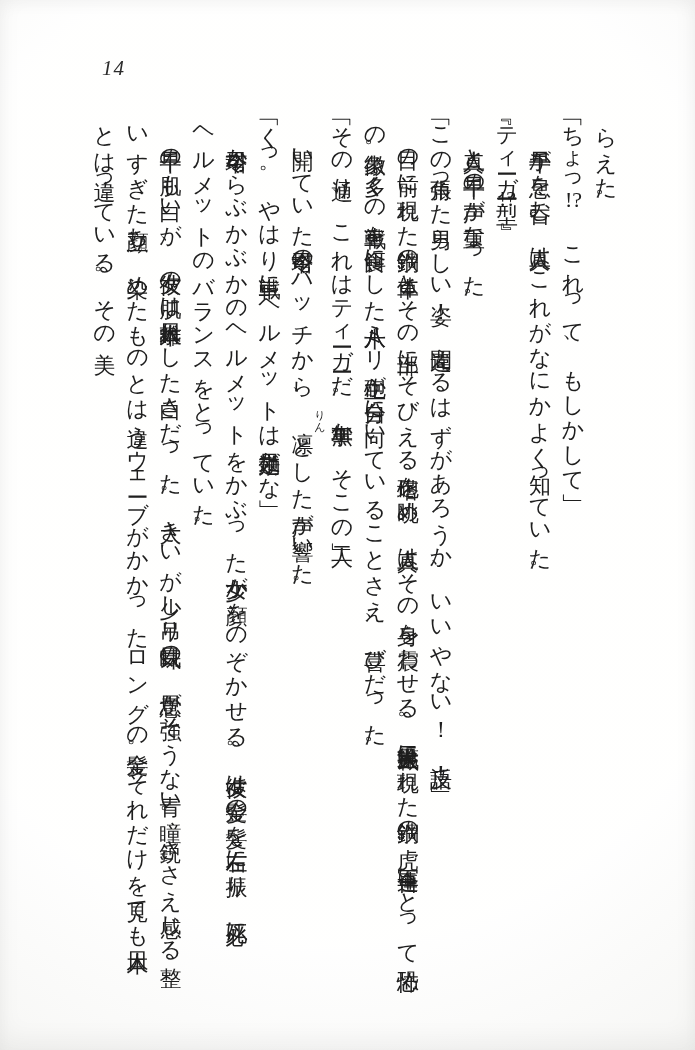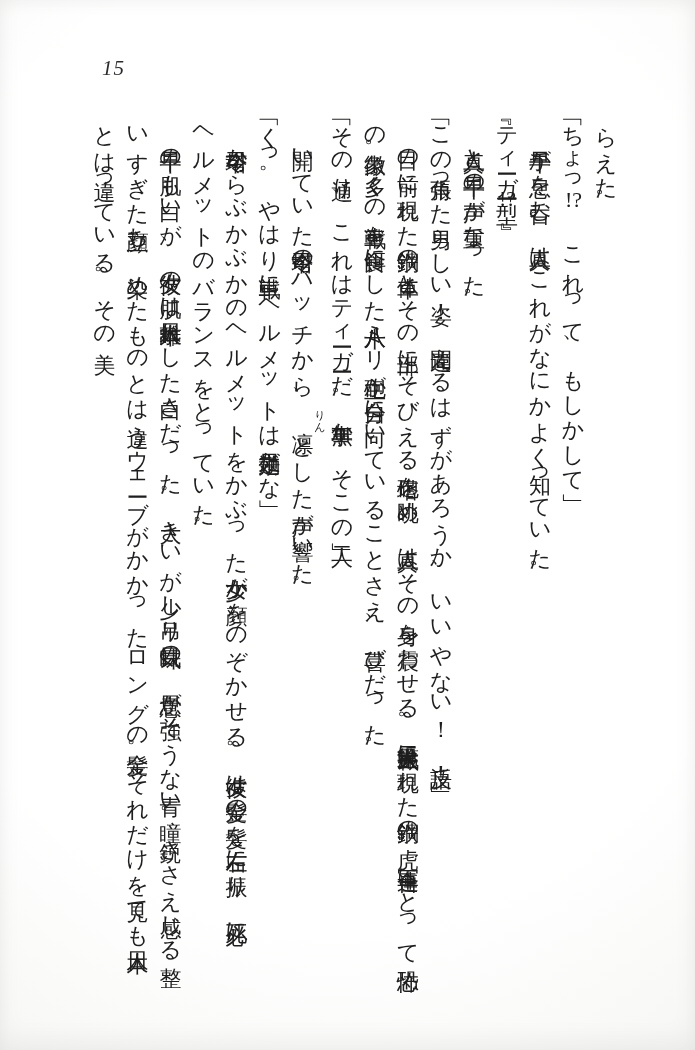--- a/index.html
+++ b/index.html
@@ -55,21 +55,21 @@
     font-size: 50%;
     letter-spacing: 0;
     color: #1e1e1e;
   }
 </style>
 </head>
 <body>
 
 <div class="page">
 
-  <div class="page-number">15</div>
+  <div class="page-number">14</div>
 
   <div class="text-block">
 
     <p>らえた。</p>
 
     <p><span>「ちょっ</span><span class="tcy">!?</span><span>　これって、もしかして」</span></p>
 
     <p class="indent">千早が息を呑む。真人はこれがなにかよく知っていた。</p>
 
     <p><span>『ティーガー一型</span><span class="tcy">!?</span><span>』</span></p>

